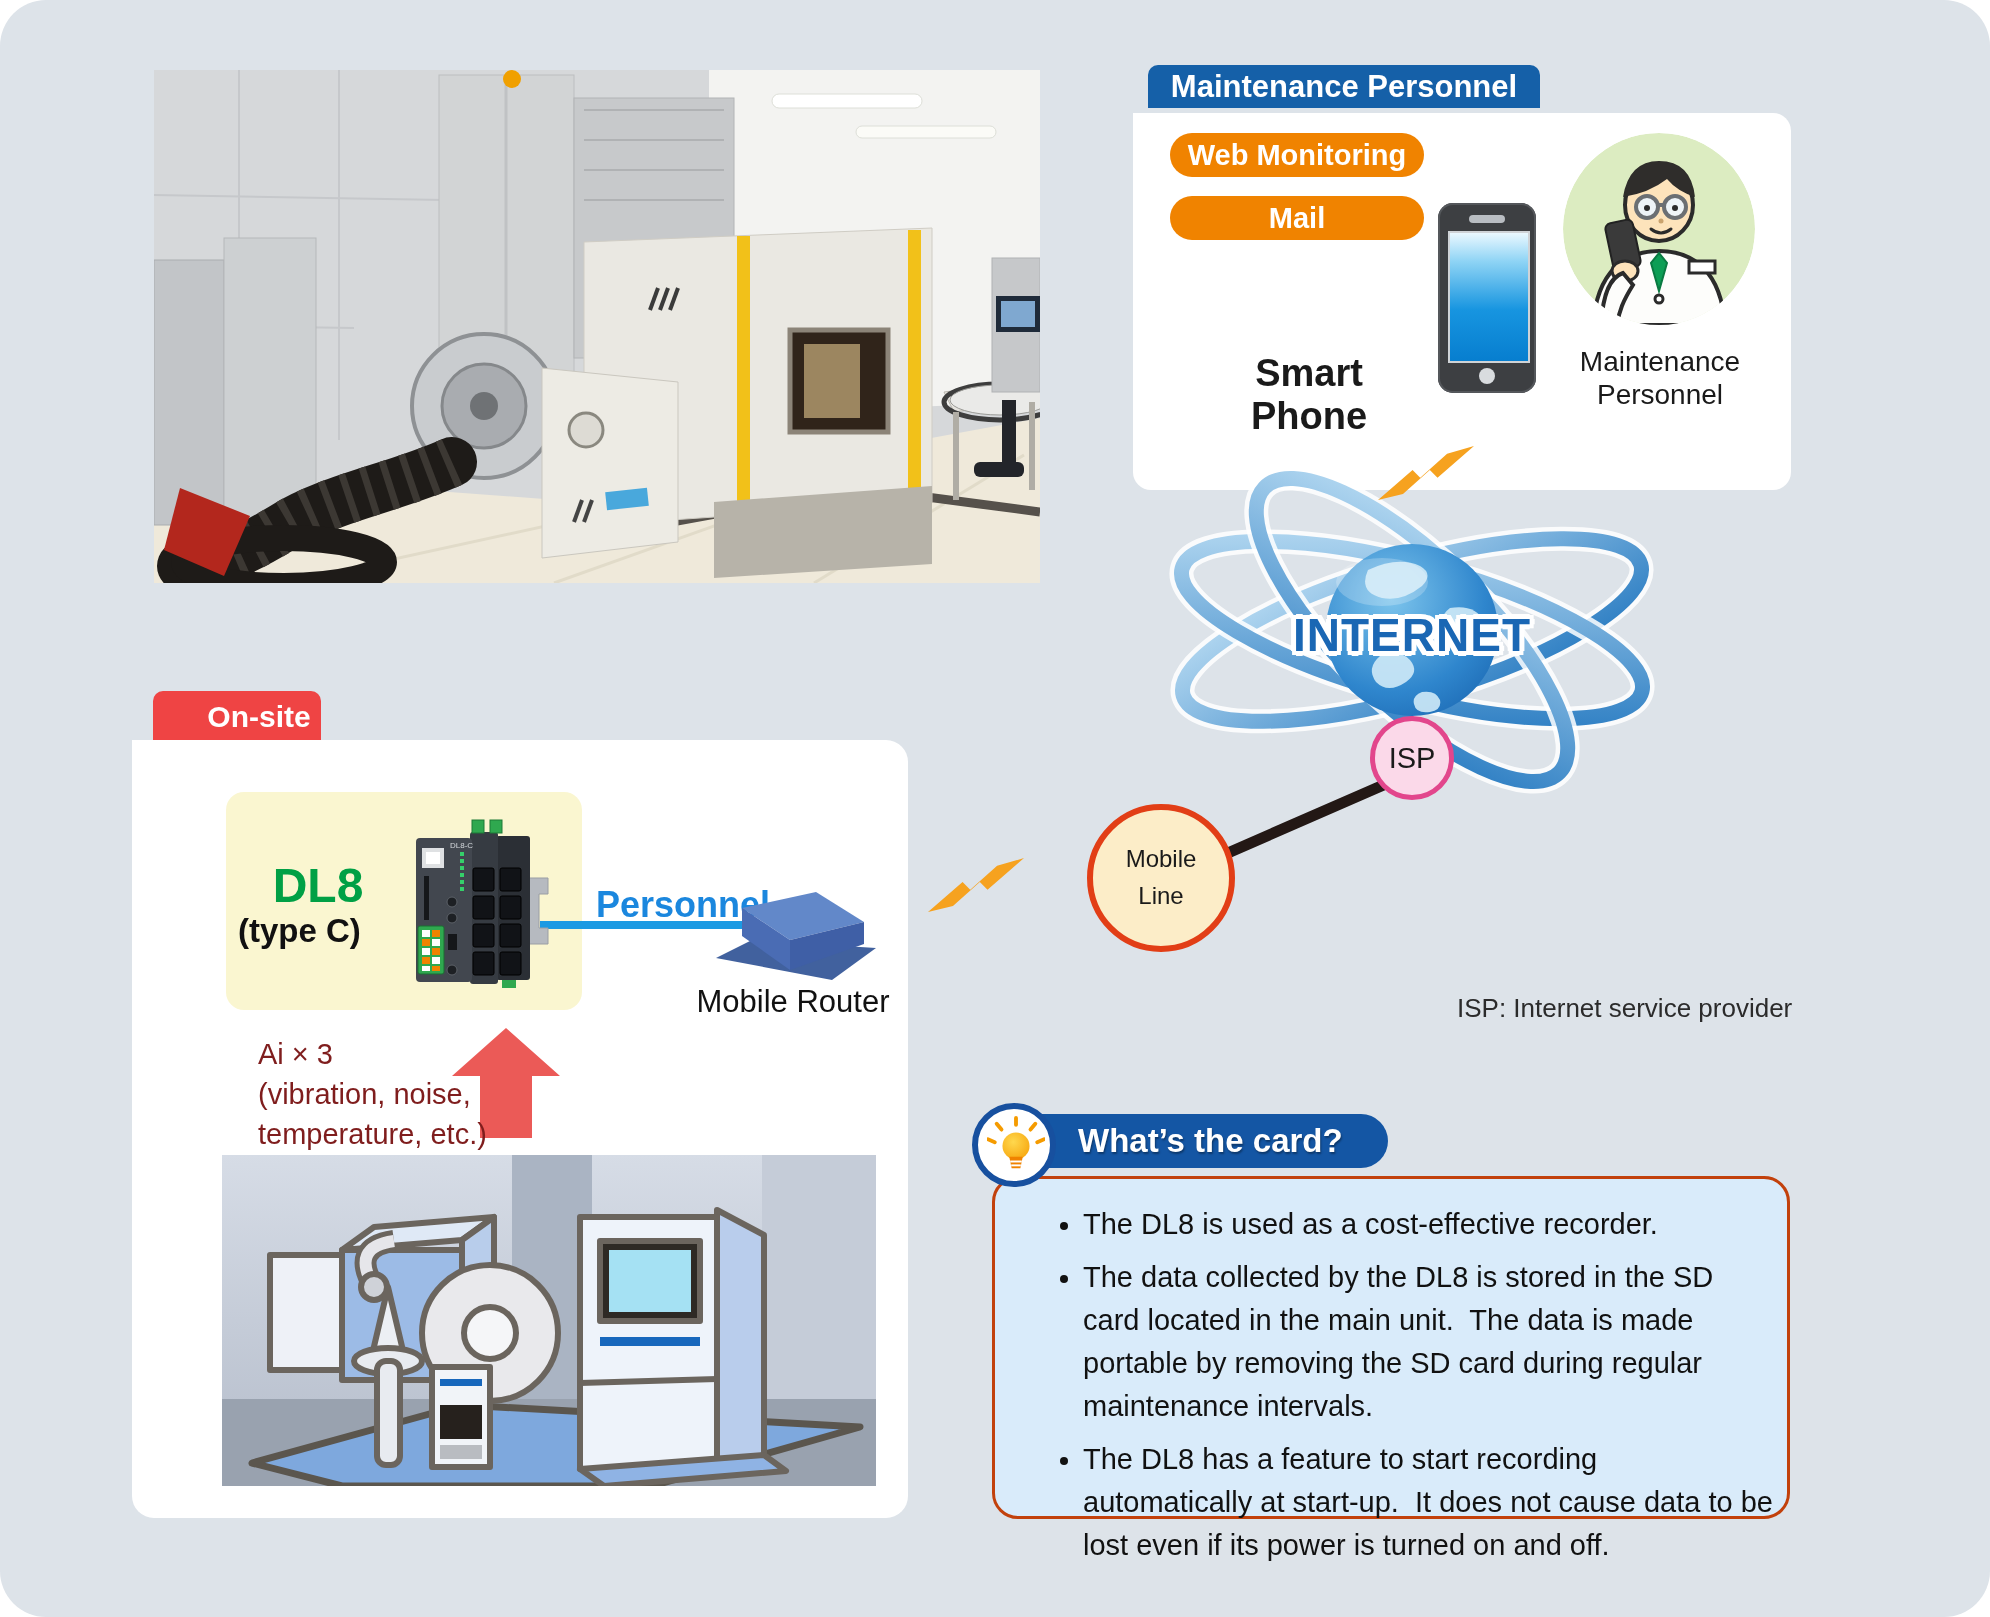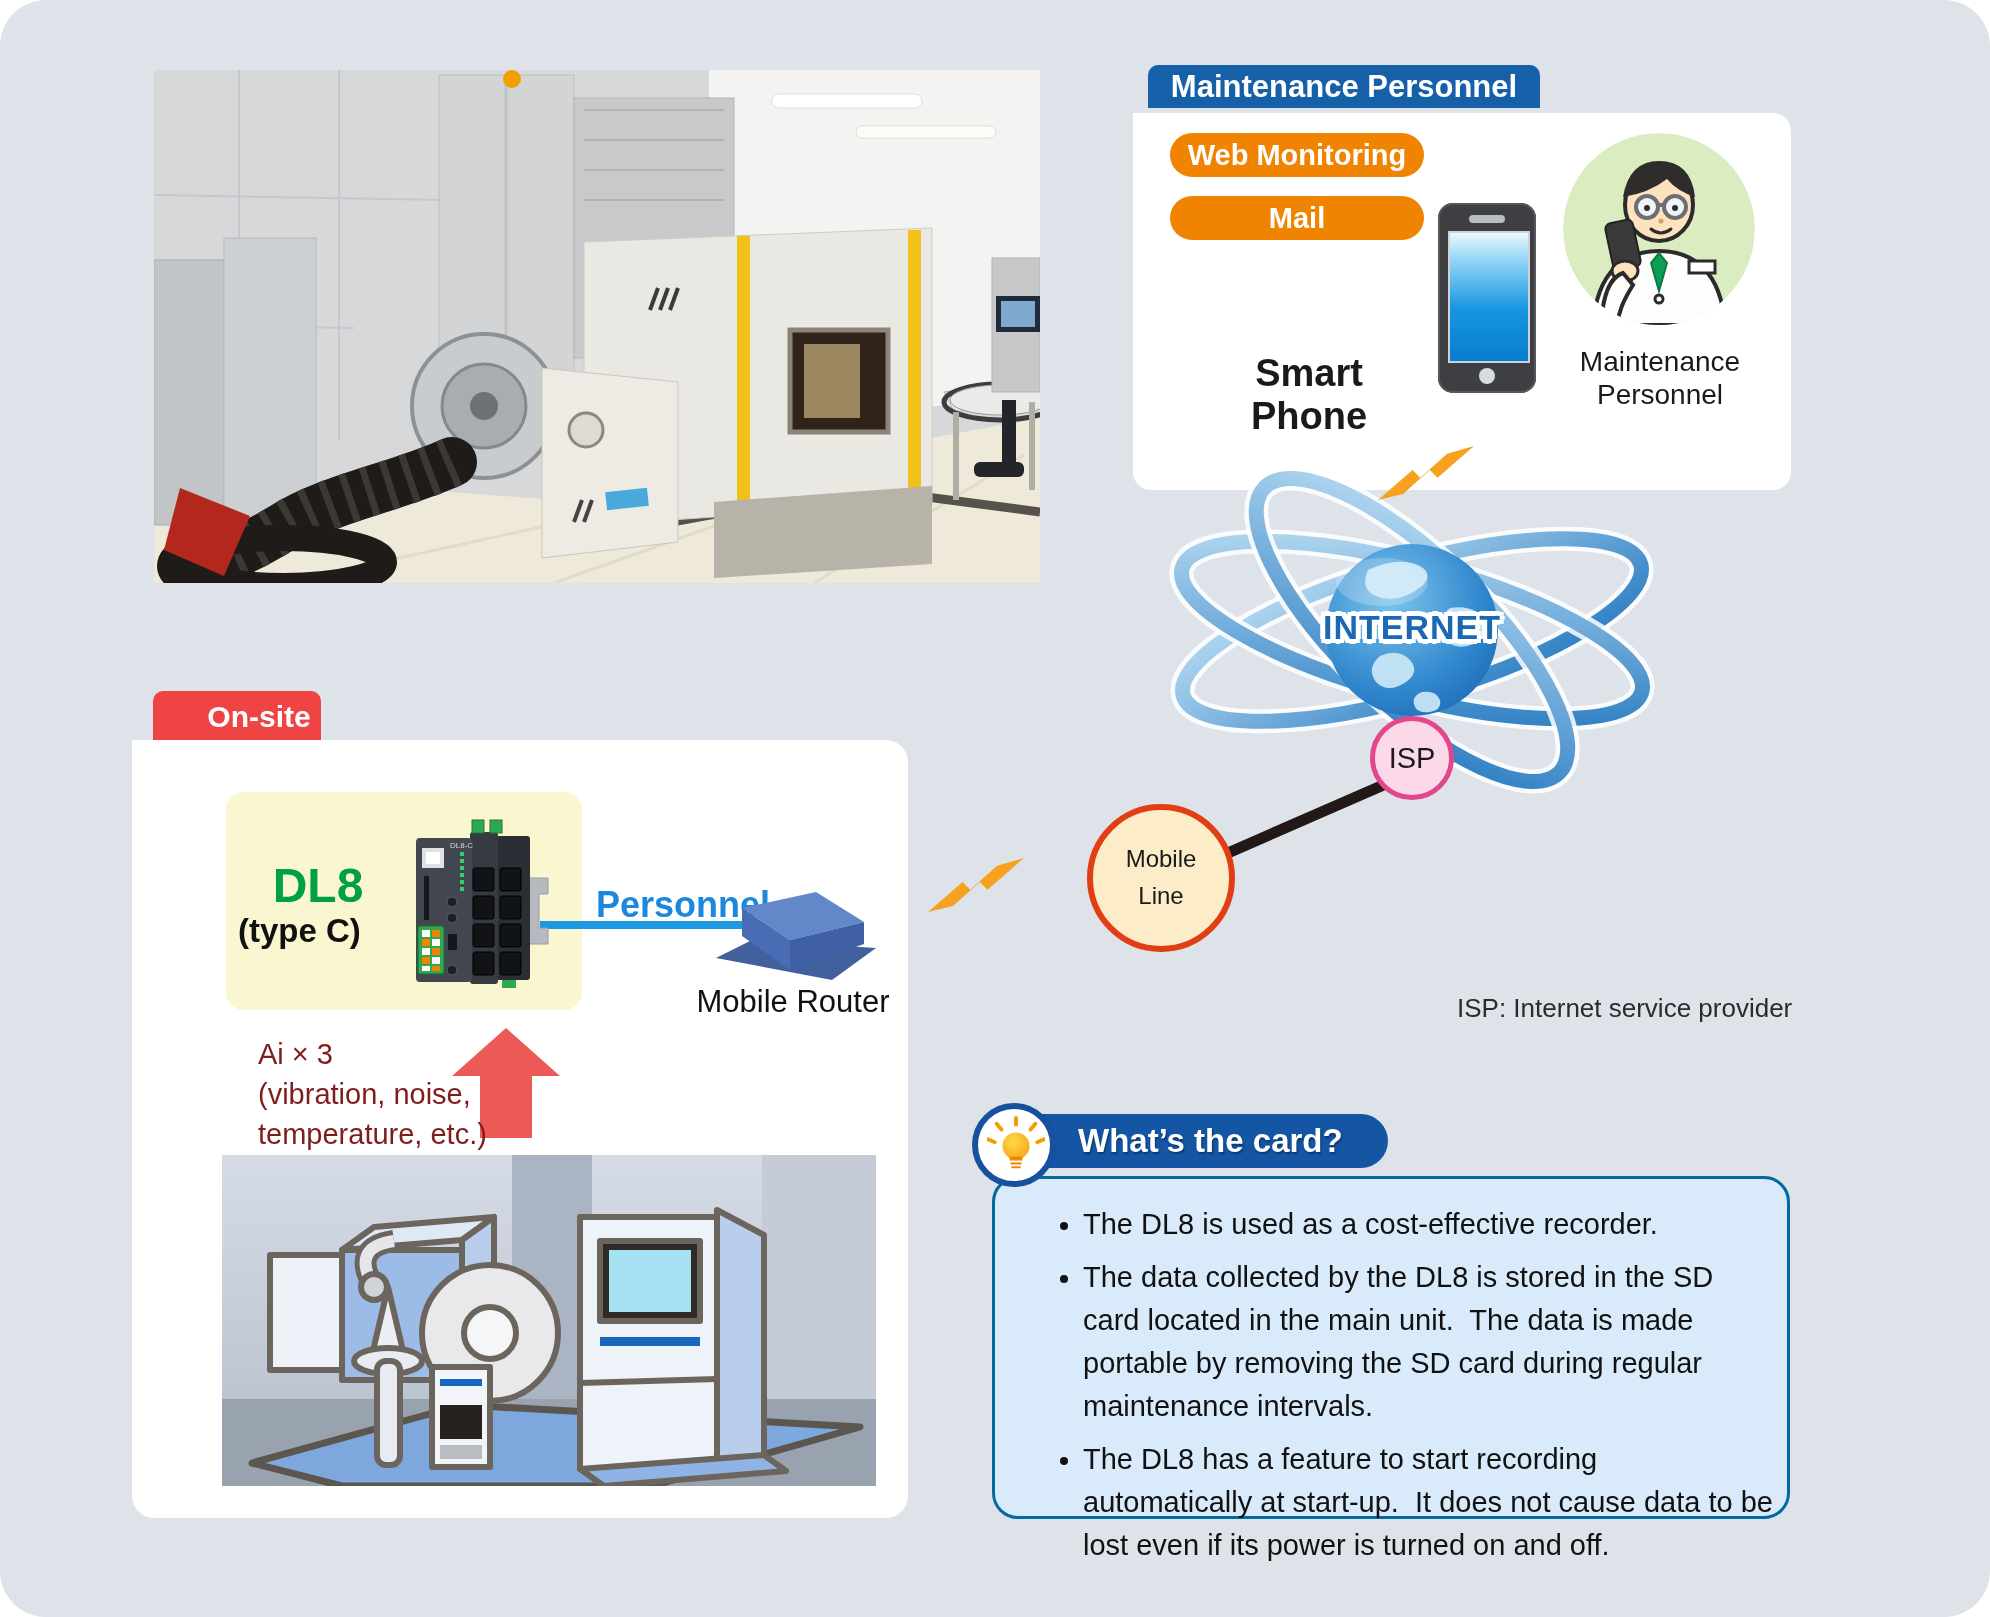--- a/index.html
+++ b/index.html
@@ -26,21 +26,21 @@
          box-shadow:inset 0 0 0 2px #54575b;}
   .phone-speaker{position:absolute;left:31px;top:12px;width:36px;height:8px;border-radius:4px;background:#b9bdc2;}
   .phone-screen{position:absolute;left:10px;top:28px;width:78px;height:128px;border:2px solid #cfd3d7;
                 background:linear-gradient(180deg,#eaf8ff 0%,#8fd4f5 22%,#1795e0 60%,#077ecf 100%);}
   .phone-home{position:absolute;left:41px;top:165px;width:16px;height:16px;border-radius:50%;background:#d9dcdf;}
   .avatar{left:1563px;top:133px;width:192px;height:192px;}
   .mp-caption{left:1555px;top:345px;width:210px;font-size:28px;line-height:33px;text-align:center;}
 
   
   .globe-svg{left:1130px;top:440px;width:570px;height:380px;}
-  .internet-label{left:1272px;top:608px;width:280px;text-align:center;font-size:34px;font-weight:bold;
+  .internet-label{left:1272px;top:608px;width:280px;text-align:center;font-size:46px;font-weight:bold;
       color:#1a67b4;letter-spacing:1px;
       text-shadow:-4px -4px 0 #fff,4px -4px 0 #fff,-4px 4px 0 #fff,4px 4px 0 #fff,
                   -5px 0 0 #fff,5px 0 0 #fff,0 -5px 0 #fff,0 5px 0 #fff;}
   .link-line{left:1190px;top:765px;width:220px;height:110px;}
   .isp-circle{left:1370px;top:716px;width:84px;height:84px;border-radius:50%;background:#fbd9e9;
       border:5px solid #e2468c;box-sizing:border-box;text-align:center;line-height:74px;font-size:29px;}
   .mobileline-circle{left:1087px;top:804px;width:148px;height:148px;border-radius:50%;background:#fcedc8;
       border:6px solid #e23e16;box-sizing:border-box;text-align:center;font-size:24px;line-height:37px;
       padding-top:30px;}
   .bolt{width:96px;height:54px;}
@@ -59,21 +59,21 @@
   .eth-line{left:540px;top:921px;width:206px;height:8px;background:#1b9ae3;}
   .eth-label{left:596px;top:884px;font-size:36px;font-weight:bold;color:#1b87de;}
   .router-svg{left:714px;top:882px;width:166px;height:104px;}
   .router-label{left:688px;top:984px;width:210px;text-align:center;font-size:31px;color:#111;}
   .red-arrow{left:452px;top:1028px;width:108px;height:110px;}
   .ai-text{left:258px;top:1034px;font-size:29px;line-height:40px;color:#7f1d1d;}
   .factory-svg{left:222px;top:1155px;width:654px;height:331px;}
 
   
   .focus-box{left:992px;top:1176px;width:798px;height:343px;box-sizing:border-box;background:#d9ebfa;
-      border:3px solid #0369a1;border-radius:26px;}
+      border:3px solid #c2410c;border-radius:26px;}
   .focus-box ul{margin:0;padding:24px 20px 0 88px;}
   .focus-box li{font-size:29px;line-height:43px;color:#111;margin-bottom:10px;width:690px;}
   .focus-box li::marker{color:#111;font-size:26px;}
   .focus-banner{left:1014px;top:1114px;width:374px;height:54px;background:#1456a4;
       border-radius:10px 27px 27px 10px;color:#fff;font-weight:bold;font-size:33px;
       line-height:54px;padding-left:64px;box-sizing:border-box;
       text-shadow:1px 2px 2px rgba(0,0,0,.35);}
   .focus-bulb-circle{left:972px;top:1103px;width:84px;height:84px;border-radius:50%;background:#fff;
       border:6px solid #17509f;box-sizing:border-box;}
   .focus-bulb-circle svg{position:absolute;left:9px;top:7px;}

